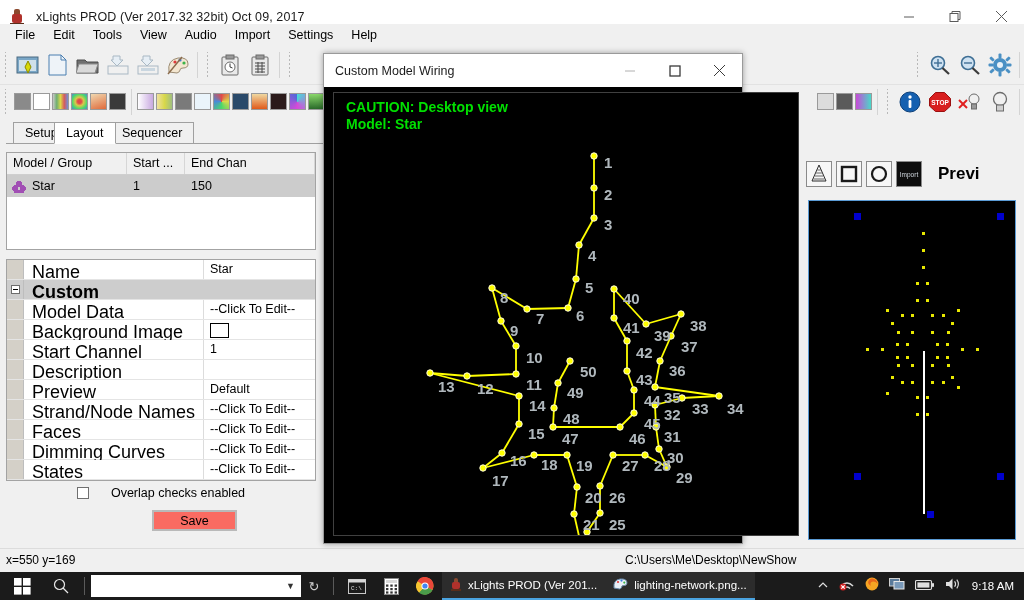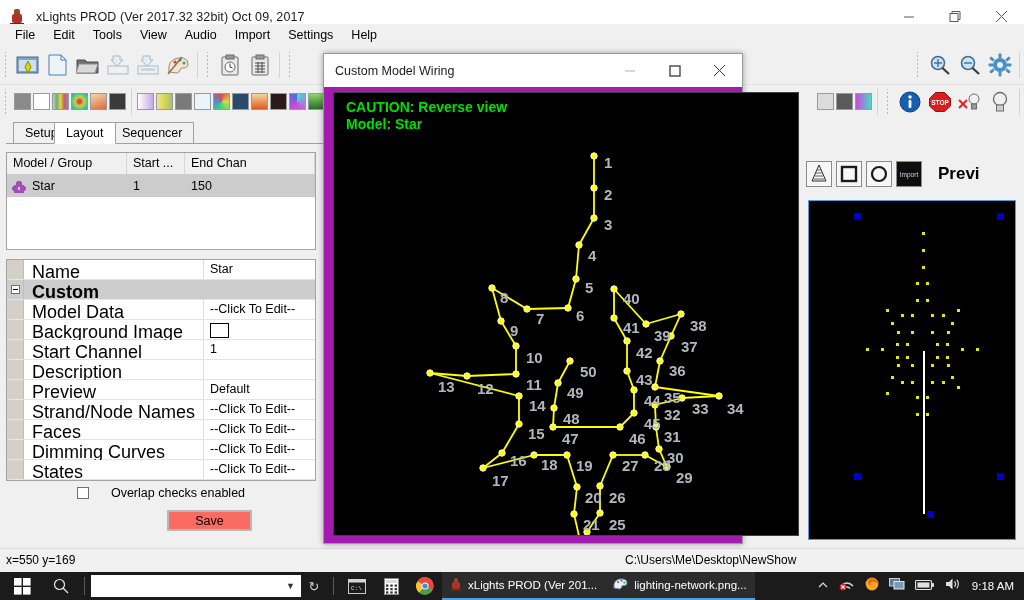--- a/index.html
+++ b/index.html
@@ -75,21 +75,21 @@
   .prow.cat { background:#cdcdcd; }
   .prow.cat .pname { background:#cdcdcd; font-weight:bold; border-right:none; width:auto; flex:1; }
   .prow.cat .pgutter { background:#cdcdcd; }
   .expander { width:9px; height:9px; border:1px solid #6d6d6d; background:#fff; position:relative; }
   .expander::before { content:""; position:absolute; left:1px; top:3px; width:5px; height:1px; background:#000; }
   .swatch { width:19px; height:15px; border:1px solid #000; background:#fff; display:inline-block; margin-top:1px; }
 
   .overlap-row { position:absolute; left:6px; top:486px; width:310px; display:flex; align-items:center; justify-content:center;gap:16px; }
   .cbox { width:12px; height:12px; border:1px solid #707070; background:#fff; margin-right:6px; }
   .overlap-label { font-size:12.5px; color:#000; }
-  .savebtn { position:absolute; left:167px; top:510px; width:85px; height:21px;
+  .savebtn { position:absolute; left:152px; top:510px; width:85px; height:21px;
      background:#fa6b62; border:2px solid #b9b9b9; color:#000; font-size:12.5px;
      display:flex; align-items:center; justify-content:center; }
 
   
   .prev-toolbar { position:absolute; left:806px; top:158px; width:218px; height:32px; display:flex; align-items:center; }
   .pbtn { width:26px; height:26px; border:1px solid #8a8a8a; background:#f7f7f7; margin-right:4px; display:flex; align-items:center; justify-content:center; }
   .prev-title { font-size:17px; font-weight:bold; color:#000; margin-left:12px; white-space:nowrap; }
   .preview-canvas { position:absolute; left:808px; top:200px; width:208px; height:340px; background:#000; border:1px solid #5b9bd5; }
   .pnode { position:absolute; width:3px; height:3px; background:#e8e800; }
   .pcorner { position:absolute; width:7px; height:7px; background:#0000cd; }
@@ -109,21 +109,21 @@
   .tb-chev { margin-left:auto; margin-right:6px; color:#333; font-size:9px; }
   .tb-refresh { width:26px; height:28px; display:flex; align-items:center; justify-content:center; color:#ccc; font-size:13px; }
   .tb-app { height:28px; display:flex; align-items:center; padding:8px 8px; color:#fff; font-size:11.5px; }
   .tb-app.active { background:#2c2c2c; border-bottom:2px solid #4aa3e0; }
   .tb-tray { margin-left:auto; display:flex; align-items:center; }
   .tb-tray > * { margin:0 5px; }
   .tb-clock { color:#fff; font-size:11.5px; margin-right:10px; margin-left:6px; }
 
   
   .dialog { position:absolute; left:323px; top:53px; width:420px; height:491px;
-            background:#a21caf; border:1px solid #9a9a9a; box-shadow:0 0 6px rgba(0,0,0,.35); }
+            background:#000000; border:1px solid #9a9a9a; box-shadow:0 0 6px rgba(0,0,0,.35); }
   .dlg-title { height:33px; background:#fff; display:flex; align-items:center; }
   .dlg-title-text { font-size:12.5px; color:#1a1a1a; margin-left:11px; }
   .dlg-ctrls { margin-left:auto; display:flex; }
   .dlg-ctrl { width:45px; height:33px; display:flex; align-items:center; justify-content:center; color:#5b5b5b; }
   .dlg-body { position:absolute; left:9px; top:38px; width:466px; height:444px; background:#000; border:1px solid #404040; overflow:hidden; }
   .caution { position:absolute; left:12px; top:6px; color:#00e000; font-size:14px; font-weight:bold; line-height:17px; white-space:pre; }
   .wire-svg { position:absolute; left:0; top:0; }
   .nodelabel { fill:#b0b8bd; font-family:"Liberation Sans", sans-serif; font-size:15px; font-weight:bold; }
 </style>
 </head>
@@ -533,21 +533,21 @@
         </div>
         <div class="dlg-ctrl">
           <svg width="13" height="13">
               <line x1="1" y1="1" x2="12" y2="12" stroke="#3a3a3a"></line>
               <line x1="12" y1="1" x2="1" y2="12" stroke="#3a3a3a"></line>
             </svg>
         </div>
       </div>
     </div>
     <div class="dlg-body">
-      <div class="caution"><span>CAUTION: Reverse view</span>
+      <div class="caution"><span>CAUTION: Desktop view</span>
 <span>Model: Star</span></div>
       <svg class="wire-svg" id="wire-svg" width="466" height="444">
           <g>
             <line x1="260" y1="63" x2="260" y2="95" stroke="#ffff00" stroke-width="1.8"></line>
             <line x1="260" y1="95" x2="260" y2="125" stroke="#ffff00" stroke-width="1.8"></line>
             <line x1="260" y1="125" x2="245" y2="152" stroke="#ffff00" stroke-width="1.8"></line>
             <line x1="245" y1="152" x2="242" y2="186" stroke="#ffff00" stroke-width="1.8"></line>
             <line x1="242" y1="186" x2="234" y2="215" stroke="#ffff00" stroke-width="1.8"></line>
             <line x1="234" y1="215" x2="193" y2="216" stroke="#ffff00" stroke-width="1.8"></line>
             <line x1="193" y1="216" x2="158" y2="195" stroke="#ffff00" stroke-width="1.8"></line>

